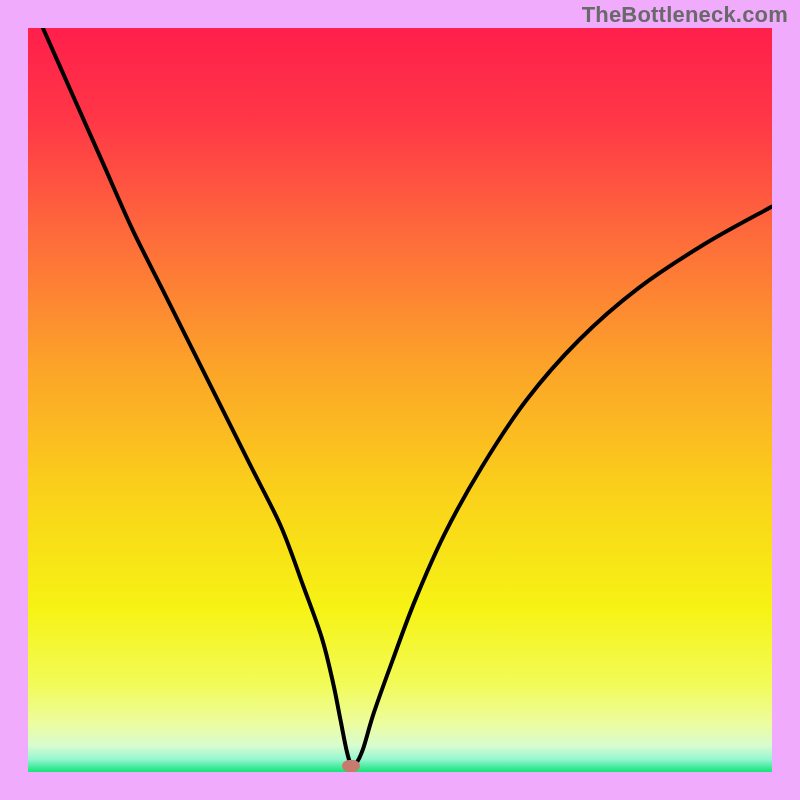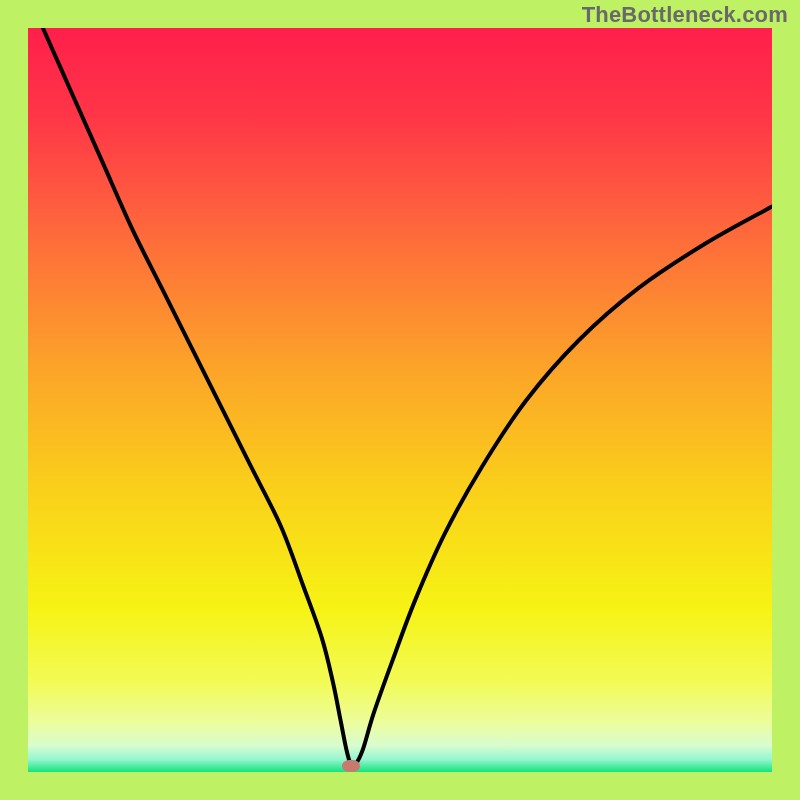--- a/index.html
+++ b/index.html
@@ -9,21 +9,21 @@
     height: 800px;
     background: #000;
     overflow: hidden;
   }
   .frame {
     position: absolute;
     left: 0;
     top: 0;
     width: 800px;
     height: 800px;
-    background: #bef264;
+    background: #f0abfc;
   }
   .watermark {
     position: absolute;
     top: 2px;
     right: 12px;
     font-family: Arial, Helvetica, sans-serif;
     font-size: 22px;
     font-weight: 600;
     color: #696969;
     letter-spacing: 0.2px;

